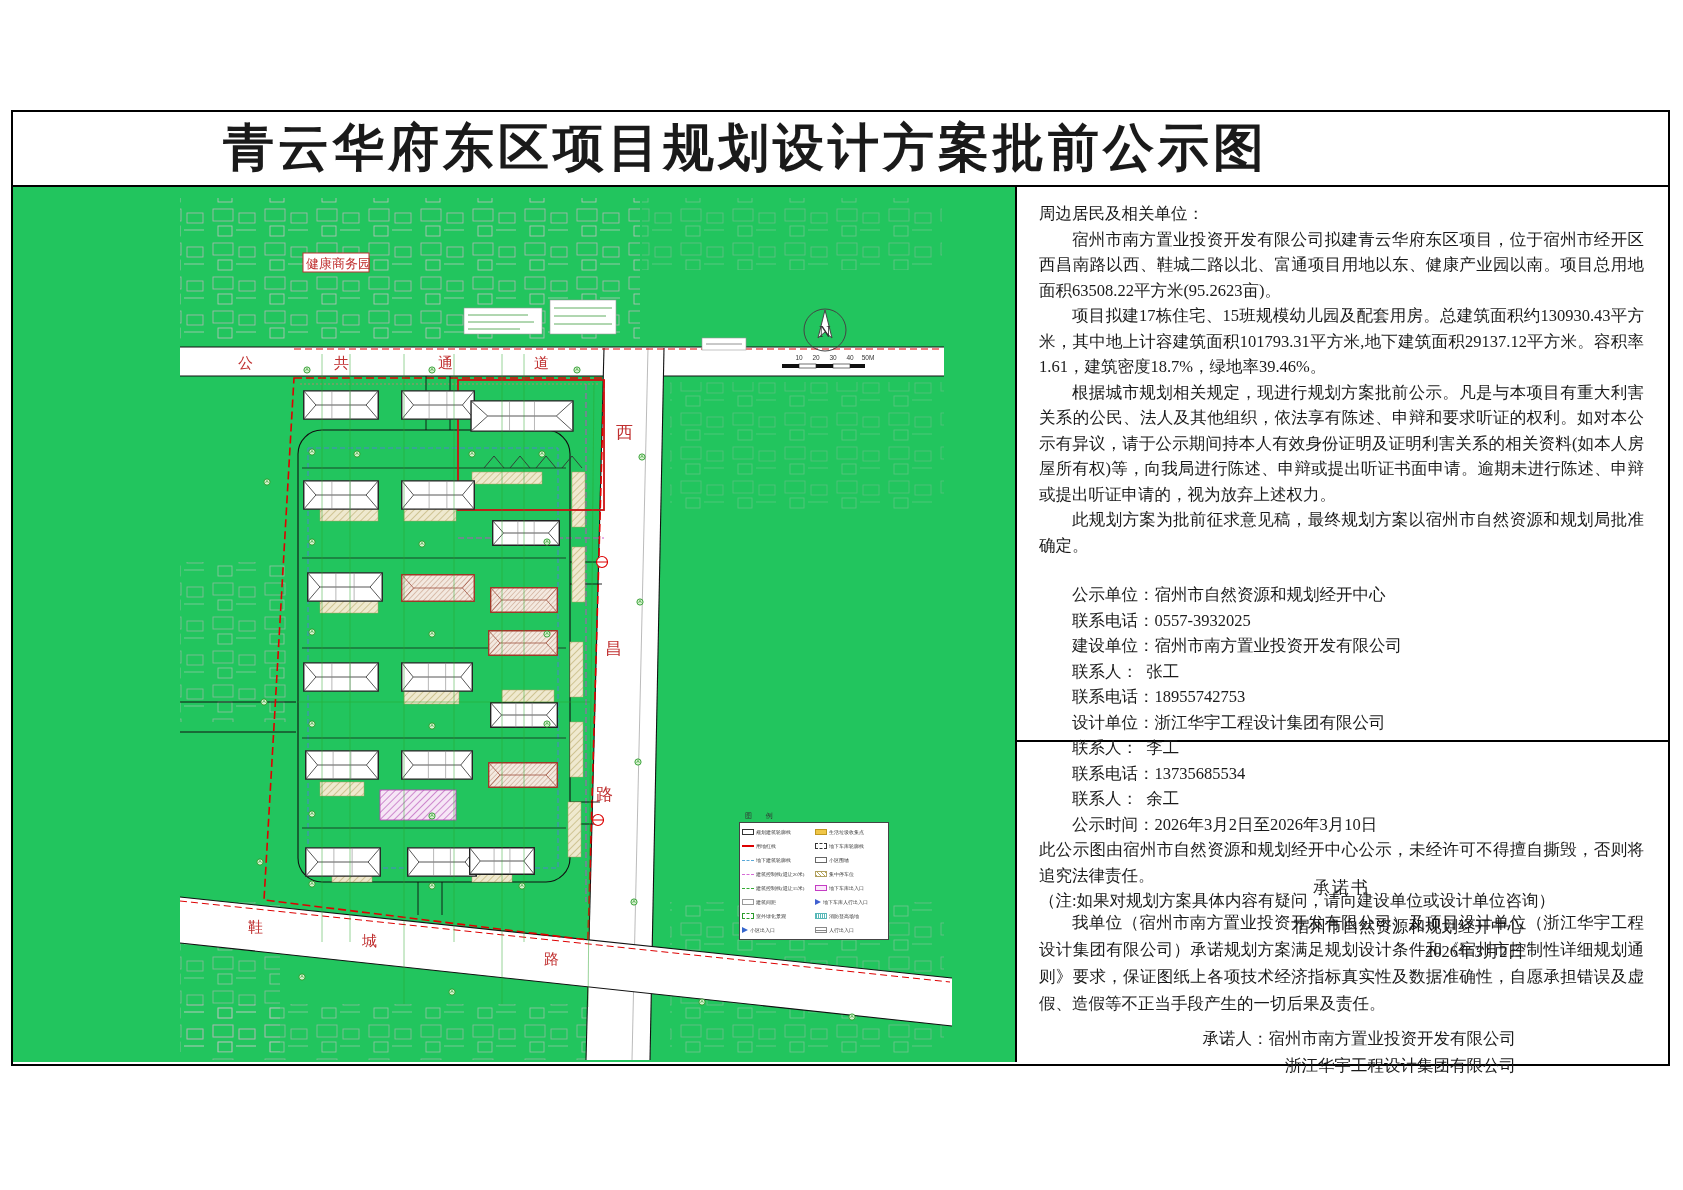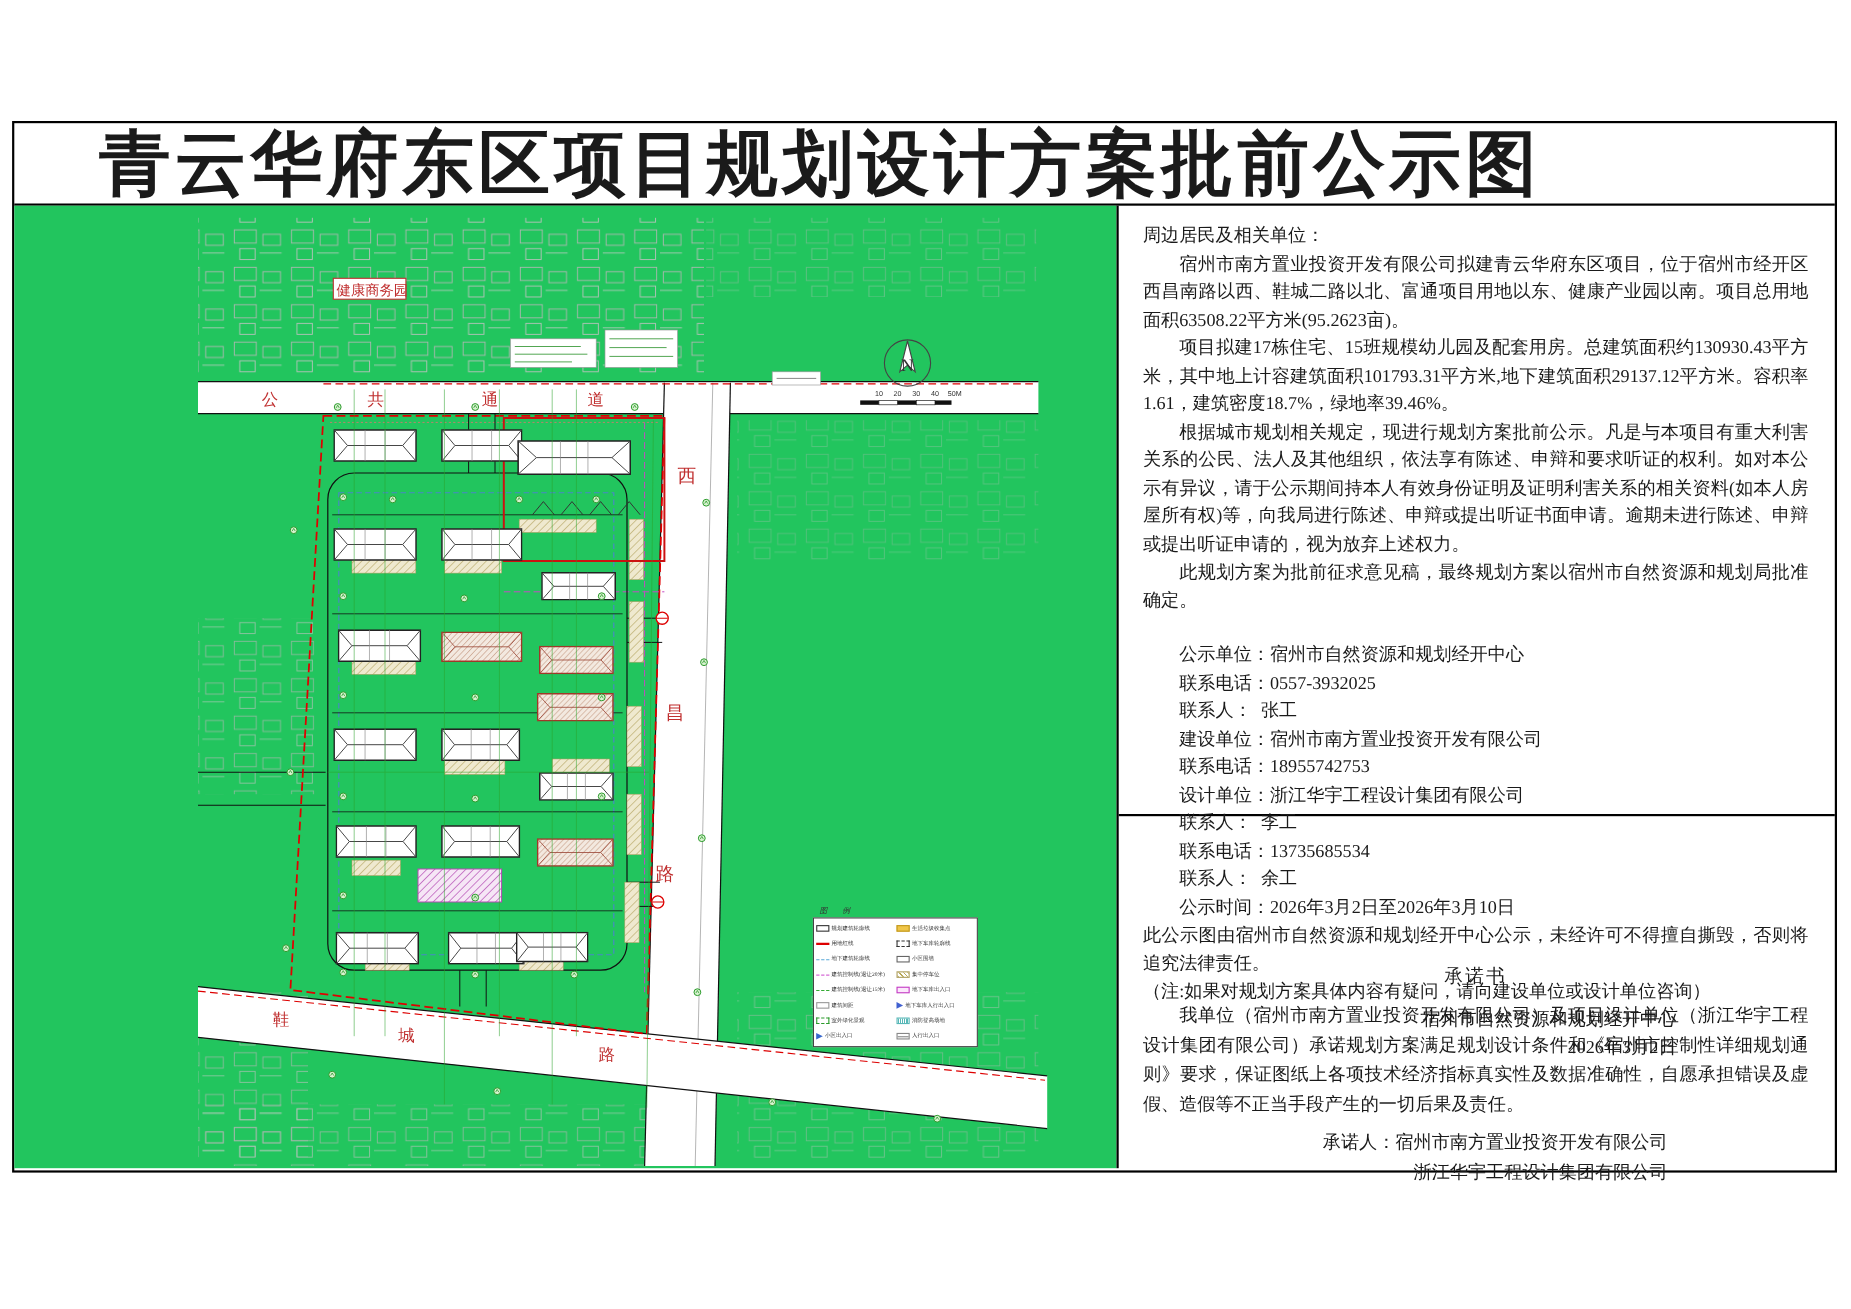--- a/index.html
+++ b/index.html
@@ -2,37 +2,37 @@
 <html><head>
 <meta charset="utf-8">
 <style>
   html,body{margin:0;padding:0;background:#fff;}
   body{width:1683px;height:1190px;position:relative;overflow:hidden;
        font-family:"Liberation Serif","DejaVu Serif",serif;color:#1a1a1a;}
   .sheet{position:absolute;left:11px;top:110px;width:1655px;height:952px;border:2px solid #000;}
   
   .titlebar{position:absolute;left:0;top:0;width:100%;height:73px;border-bottom:2px solid #000;
             display:flex;align-items:center;justify-content:center;}
-  .titlebar h1{margin:0 190px 0 0;font-size:65px;font-weight:bold;letter-spacing:4px;white-space:nowrap;}
+  .titlebar h1{margin:0 190px 0 0;font-size:51px;font-weight:bold;letter-spacing:4px;white-space:nowrap;}
   
   .map-panel{position:absolute;left:0;top:75px;width:1002px;height:875px;background:#22c55e;}
   .right-col{position:absolute;left:1002px;top:75px;width:651px;height:875px;border-left:2px solid #000;}
   .notice{position:absolute;left:0;top:0;width:100%;height:555px;border-bottom:2px solid #000;
           box-sizing:border-box;padding:14px 24px 0 22px;font-size:16.5px;line-height:25.5px;}
   .pledge{position:absolute;left:0;top:673px;width:100%;height:202px;box-sizing:border-box;
           padding:14px 24px 0 22px;font-size:16.5px;line-height:27px;}
   .para{margin:0;text-indent:2em;text-align:justify;}
   .cline{padding-left:2em;white-space:pre;}
   .lline{text-align:justify;}
   .sign{text-align:right;padding-right:120px;}
   .pledge-title{text-align:center;font-size:17px;letter-spacing:2px;margin-bottom:8px;}
   .pledge .sign{padding-right:128px;}
   
   .legend{position:absolute;left:726px;top:622px;width:150px;font-size:5px;line-height:7px;color:#333;}
-  .legend-title{font-size:7px;letter-spacing:6px;margin:16px 0 2px 6px;font-style:italic;}
+  .legend-title{font-size:7px;letter-spacing:6px;margin:4px 0 2px 6px;}
   .legend-box{border:1px solid #444;background:#fff;display:flex;padding:2px 1px;}
   .lcol{width:50%;}
   .lrow{display:flex;align-items:center;height:14px;overflow:hidden;white-space:nowrap;}
   .sym{width:12px;height:6px;display:inline-block;margin:0 2px 0 1px;flex:none;box-sizing:border-box;}
   .sym[data-sym=rect-black]{border:1px solid #333;}
   .sym[data-sym=dash-red]{height:0;border-top:2px dashed #d00;}
   .sym[data-sym=dash-blue]{height:0;border-top:1px dashed #58a8d8;}
   .sym[data-sym=dash-pink]{height:0;border-top:1px dashed #d66ad6;}
   .sym[data-sym=dash-green]{height:0;border-top:1px dashed #3a3;}
   .sym[data-sym=rect-gray]{border:1px solid #999;}
@@ -378,22 +378,22 @@
       <p class="para">宿州市南方置业投资开发有限公司拟建青云华府东区项目，位于宿州市经开区西昌南路以西、鞋城二路以北、富通项目用地以东、健康产业园以南。项目总用地面积63508.22平方米(95.2623亩)。</p>
           <p class="para">项目拟建17栋住宅、15班规模幼儿园及配套用房。总建筑面积约130930.43平方米，其中地上计容建筑面积101793.31平方米,地下建筑面积29137.12平方米。容积率1.61，建筑密度18.7%，绿地率39.46%。</p>
           <p class="para">根据城市规划相关规定，现进行规划方案批前公示。凡是与本项目有重大利害关系的公民、法人及其他组织，依法享有陈述、申辩和要求听证的权利。如对本公示有异议，请于公示期间持本人有效身份证明及证明利害关系的相关资料(如本人房屋所有权)等，向我局进行陈述、申辩或提出听证书面申请。逾期未进行陈述、申辩或提出听证申请的，视为放弃上述权力。</p>
           <p class="para">此规划方案为批前征求意见稿，最终规划方案以宿州市自然资源和规划局批准确定。</p>
         </div>
       <div style="height:24px;"></div>
       <div>
 
       <div class="cline">公示单位：宿州市自然资源和规划经开中心</div>
           <div class="cline">联系电话：0557-3932025</div>
+          <div class="cline">建设单位：宿州市南方置业投资开发有限公司</div>
           <div class="cline">联系人：  张工</div>
-          <div class="cline">建设单位：宿州市南方置业投资开发有限公司</div>
           <div class="cline">联系电话：18955742753</div>
           <div class="cline">设计单位：浙江华宇工程设计集团有限公司</div>
           <div class="cline">联系人：  李工</div>
           <div class="cline">联系电话：13735685534</div>
           <div class="cline">联系人：  余工</div>
           <div class="cline">公示时间：2026年3月2日至2026年3月10日</div>
         </div>
       <div>
 
       <div class="lline">此公示图由宿州市自然资源和规划经开中心公示，未经许可不得擅自撕毁，否则将追究法律责任。</div>

